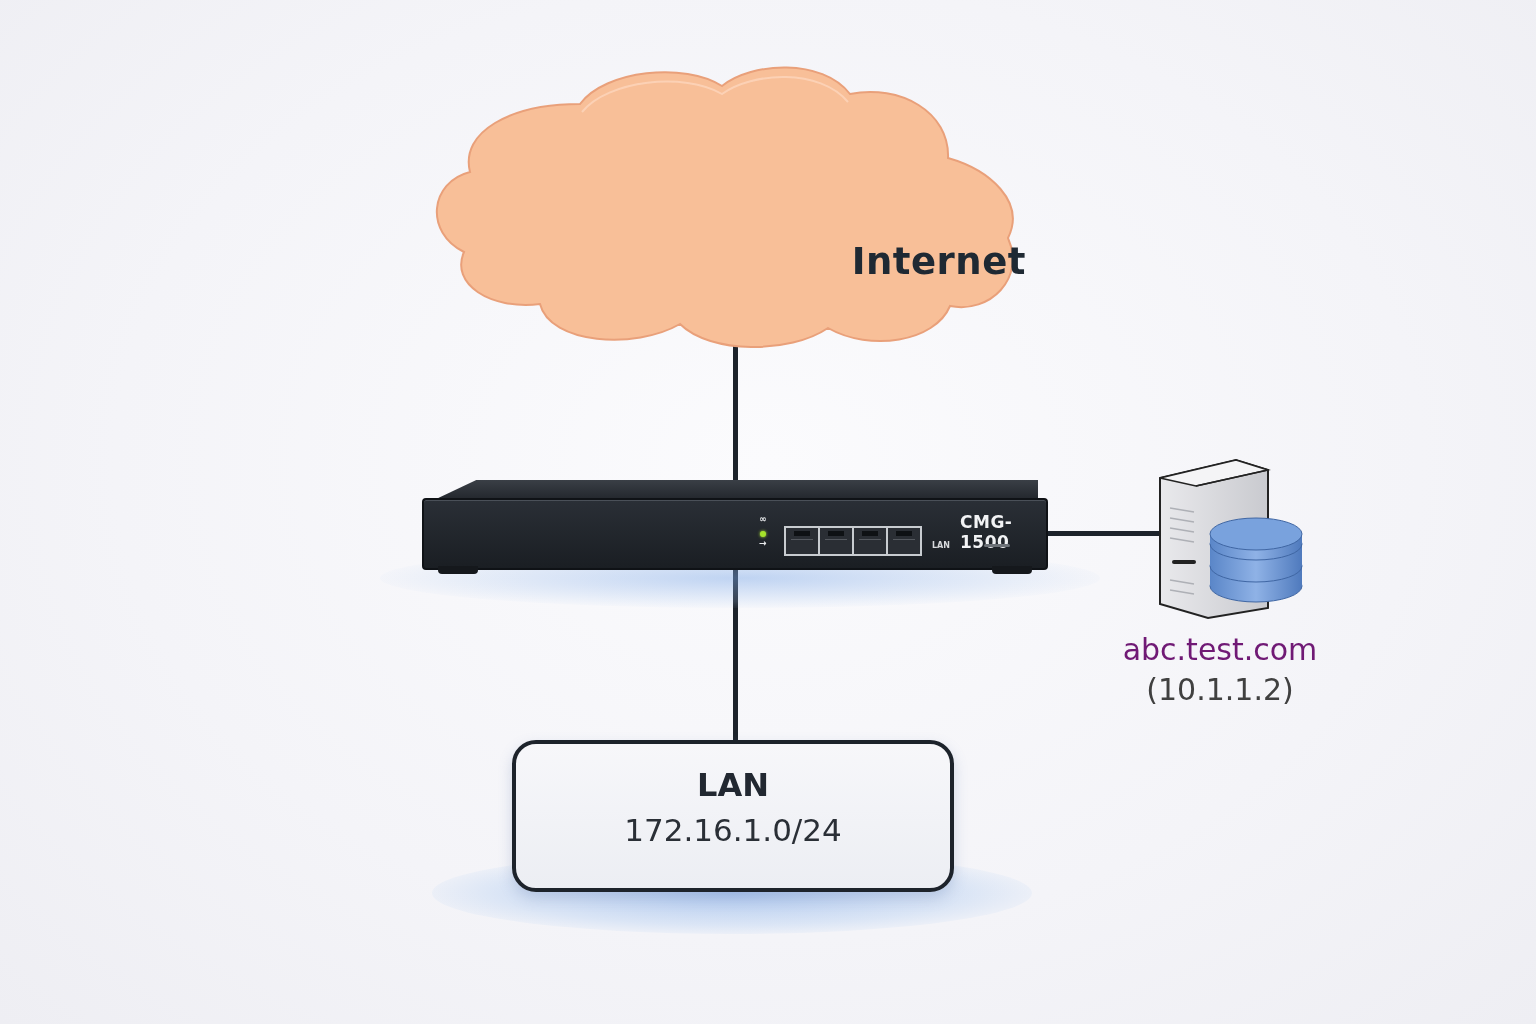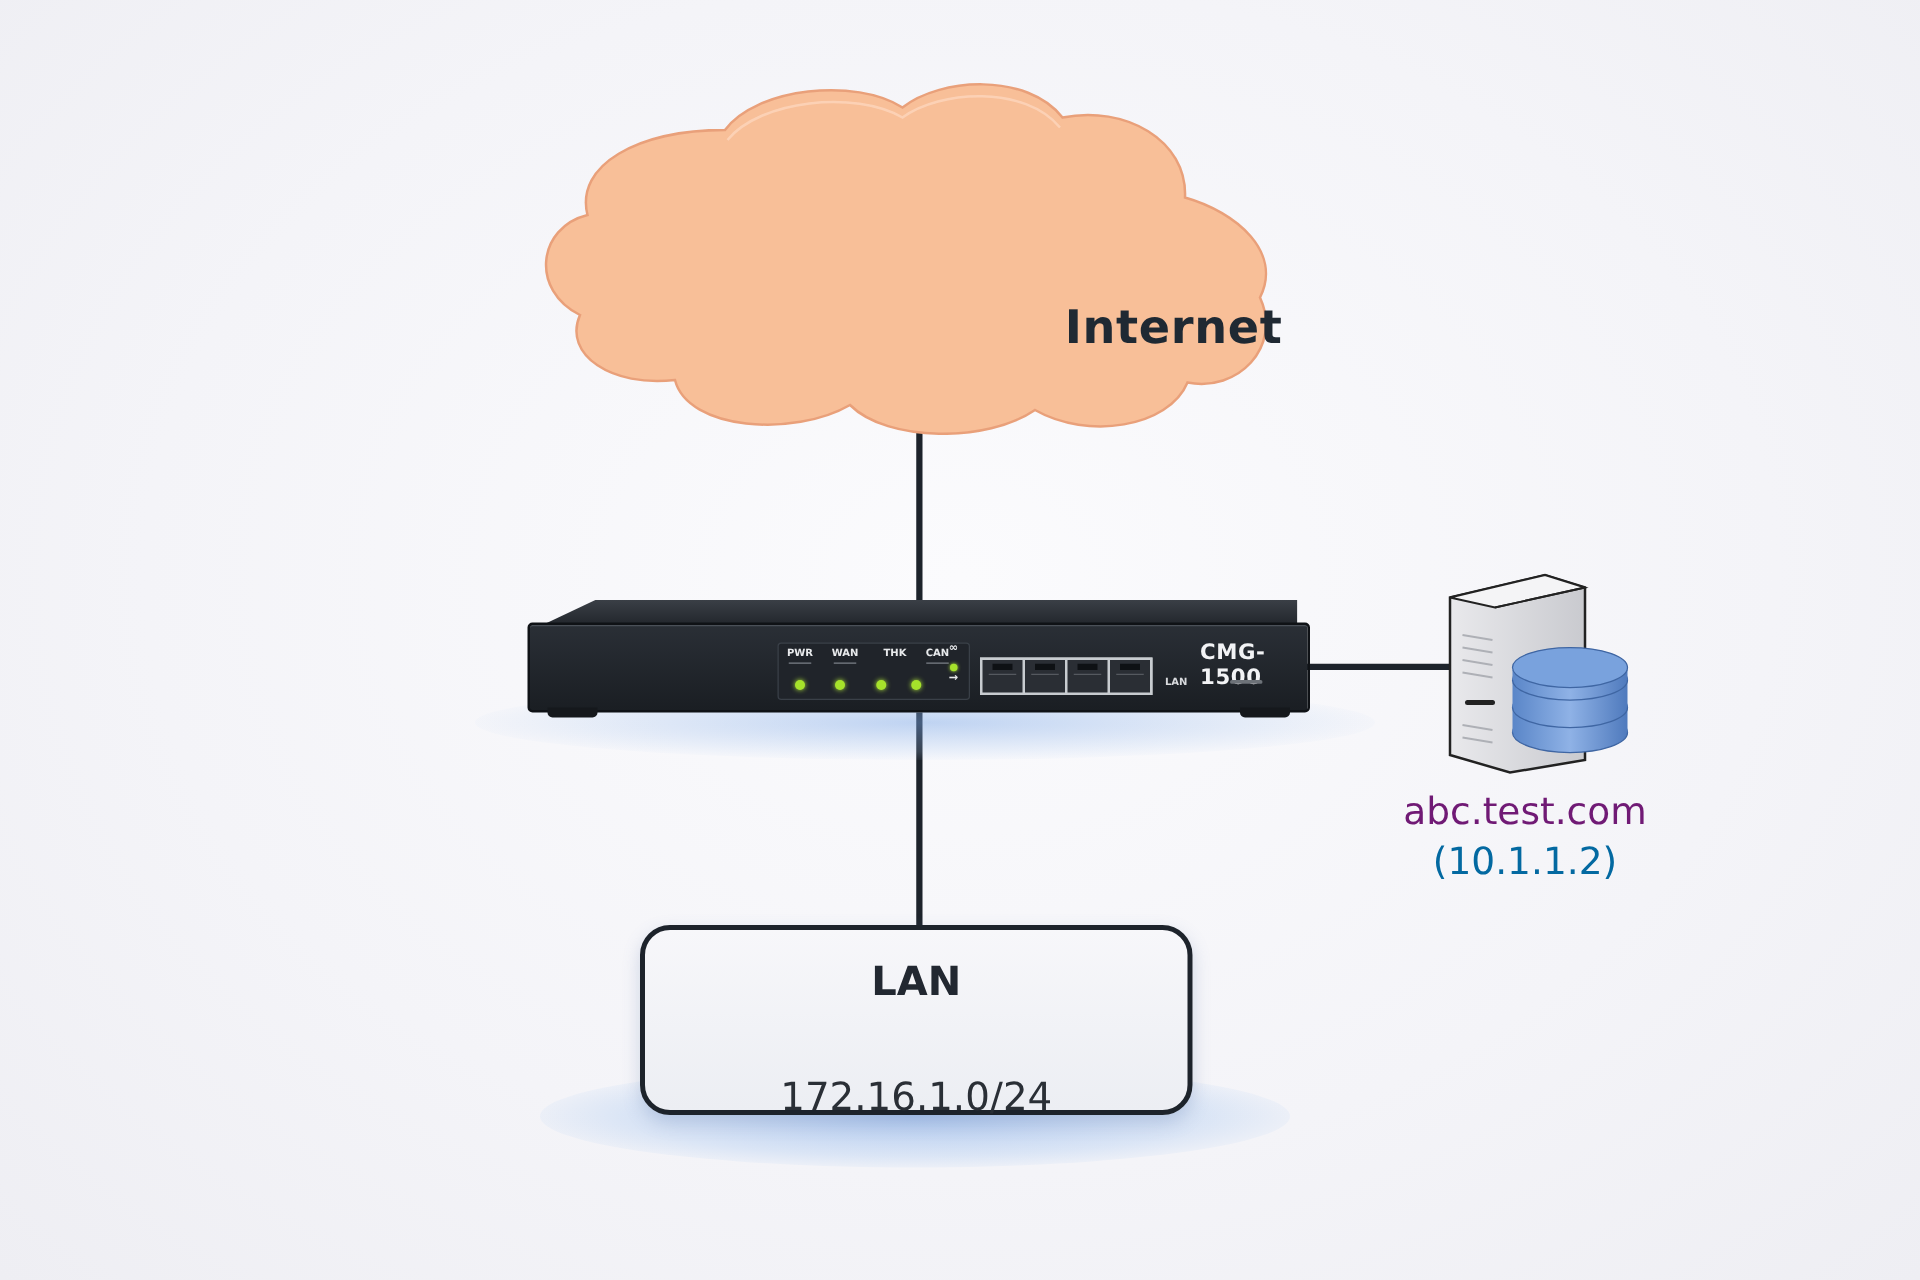--- a/index.html
+++ b/index.html
@@ -50,24 +50,24 @@
   #lan-glow {
     left:432px; top:852px; width:600px; height:82px; border-radius:50%;
     background: radial-gradient(ellipse at center, rgba(120,165,230,0.55) 0%, rgba(160,195,240,0.3) 55%, rgba(220,232,248,0.15) 75%, rgba(255,255,255,0) 90%);
   }
   #lan-box {
     left:512px; top:740px; width:434px; height:144px; border:4px solid #1d232b; border-radius:24px;
     background: linear-gradient(#f7f7fa, #eceef3);
     box-shadow: 0 6px 14px rgba(90,120,170,0.25);
   }
   #lan-title { position:absolute; left:0; right:0; top:22px; text-align:center; font-size:32px; font-weight:bold; color:#222831; }
-  #lan-subnet { position:absolute; left:0; right:0; top:68px; text-align:center; font-size:31px; color:#2a2f36;margin-top:48px; }
+  #lan-subnet { position:absolute; left:0; right:0; top:68px; text-align:center; font-size:31px; color:#2a2f36; }
   #server-icon { left:1150px; top:452px; width:160px; height:170px; }
   #server-name { left:1100px; top:632px; width:240px; text-align:center; font-size:30px; color:#701a75; }
-  #server-ip { left:1100px; top:672px; width:240px; text-align:center; font-size:30px; color:#0369a1; }
+  #server-ip { left:1100px; top:672px; width:240px; text-align:center; font-size:30px; color:#404040; }
 </style>
 </head>
 <body>
 
 <div class="link" style="left:733px; top:344px; width:5px; height:140px;"></div>
 <div class="link" style="left:733px; top:570px; width:5px; height:172px;"></div>
 <div class="link" style="left:1044px; top:531px; width:120px; height:5px;"></div>
 
 <div id="cloud-wrap" class="abs">
   <svg width="596" height="286" viewBox="0 0 596 286">
@@ -77,33 +77,20 @@
              C-6,170 0,120 40,110 C30,70 80,42 150,42 Z" fill="#f8bf98" stroke="#e9a07a" stroke-width="2"></path>
     <path d="M152,50 C178,18 254,10 292,32 C322,10 390,6 418,40" fill="none" stroke="#fcd6bd" stroke-width="2" opacity="0.8"></path>
   </svg>
   <div id="cloud-label">Internet</div>
 </div>
 
 <div id="router-glow" class="abs"></div>
 <div id="router" class="abs">
   <div class="router-top"></div>
   <div class="router-face">
-    <div class="led-panel">
-      <span class="led-label" style="left:0">PWR</span>
-      <span class="led-label" style="left:36px">WAN</span>
-      <span class="led-label" style="left:76px">THK</span>
-      <span class="led-label" style="left:110px">CAN</span>
-      <span class="led-sub" style="left:0"></span>
-      <span class="led-sub" style="left:36px"></span>
-      <span class="led-sub" style="left:110px"></span>
-      <span class="led" style="left:13px"></span>
-      <span class="led" style="left:45px"></span>
-      <span class="led" style="left:78px"></span>
-      <span class="led" style="left:106px"></span>
-    </div>
     <span class="abs" style="left:335px; top:14px; font-size:9px; color:#e8eaec; font-weight:bold;">∞</span>
     <span class="abs" style="left:336px; top:31px; width:6px; height:6px; border-radius:50%; background:#a6e22b; box-shadow:0 0 3px #b8f03a;"></span>
     <span class="abs" style="left:335px; top:38px; font-size:9px; color:#e8eaec; font-weight:bold;">→</span>
     <div class="ports">
       <div class="port"></div>
       <div class="port"></div>
       <div class="port"></div>
       <div class="port"></div>
     </div>
     <span id="model-label">CMG-1500</span>

